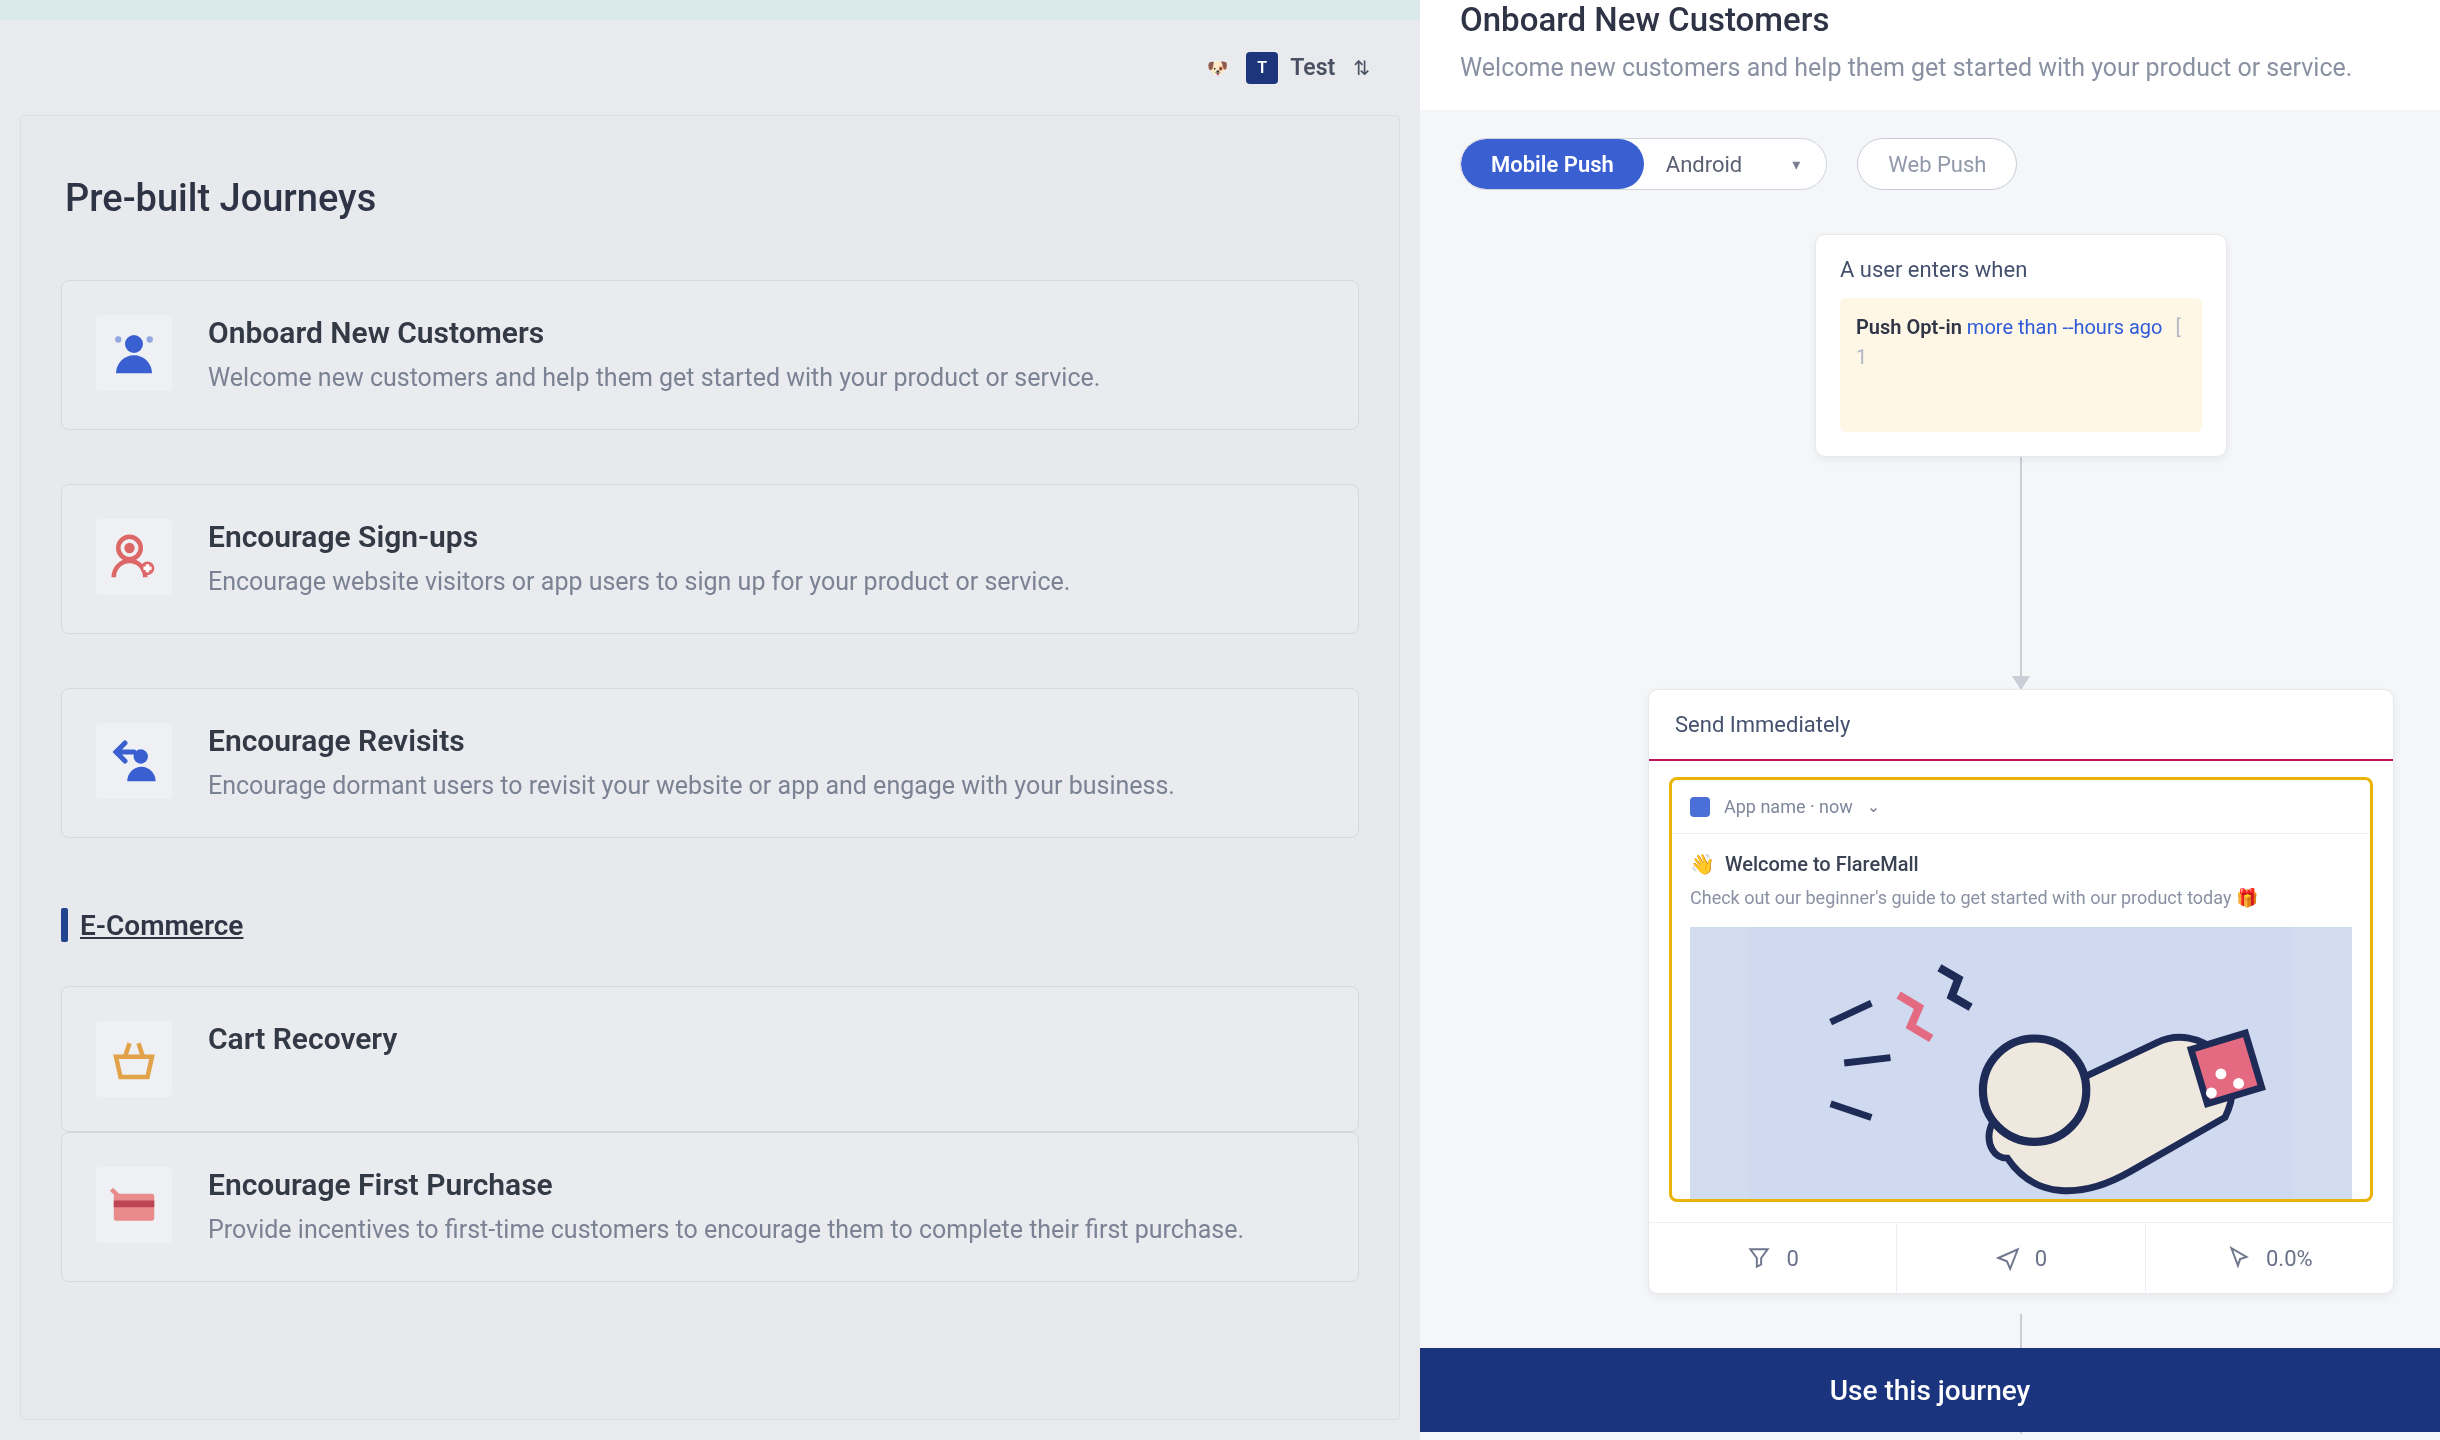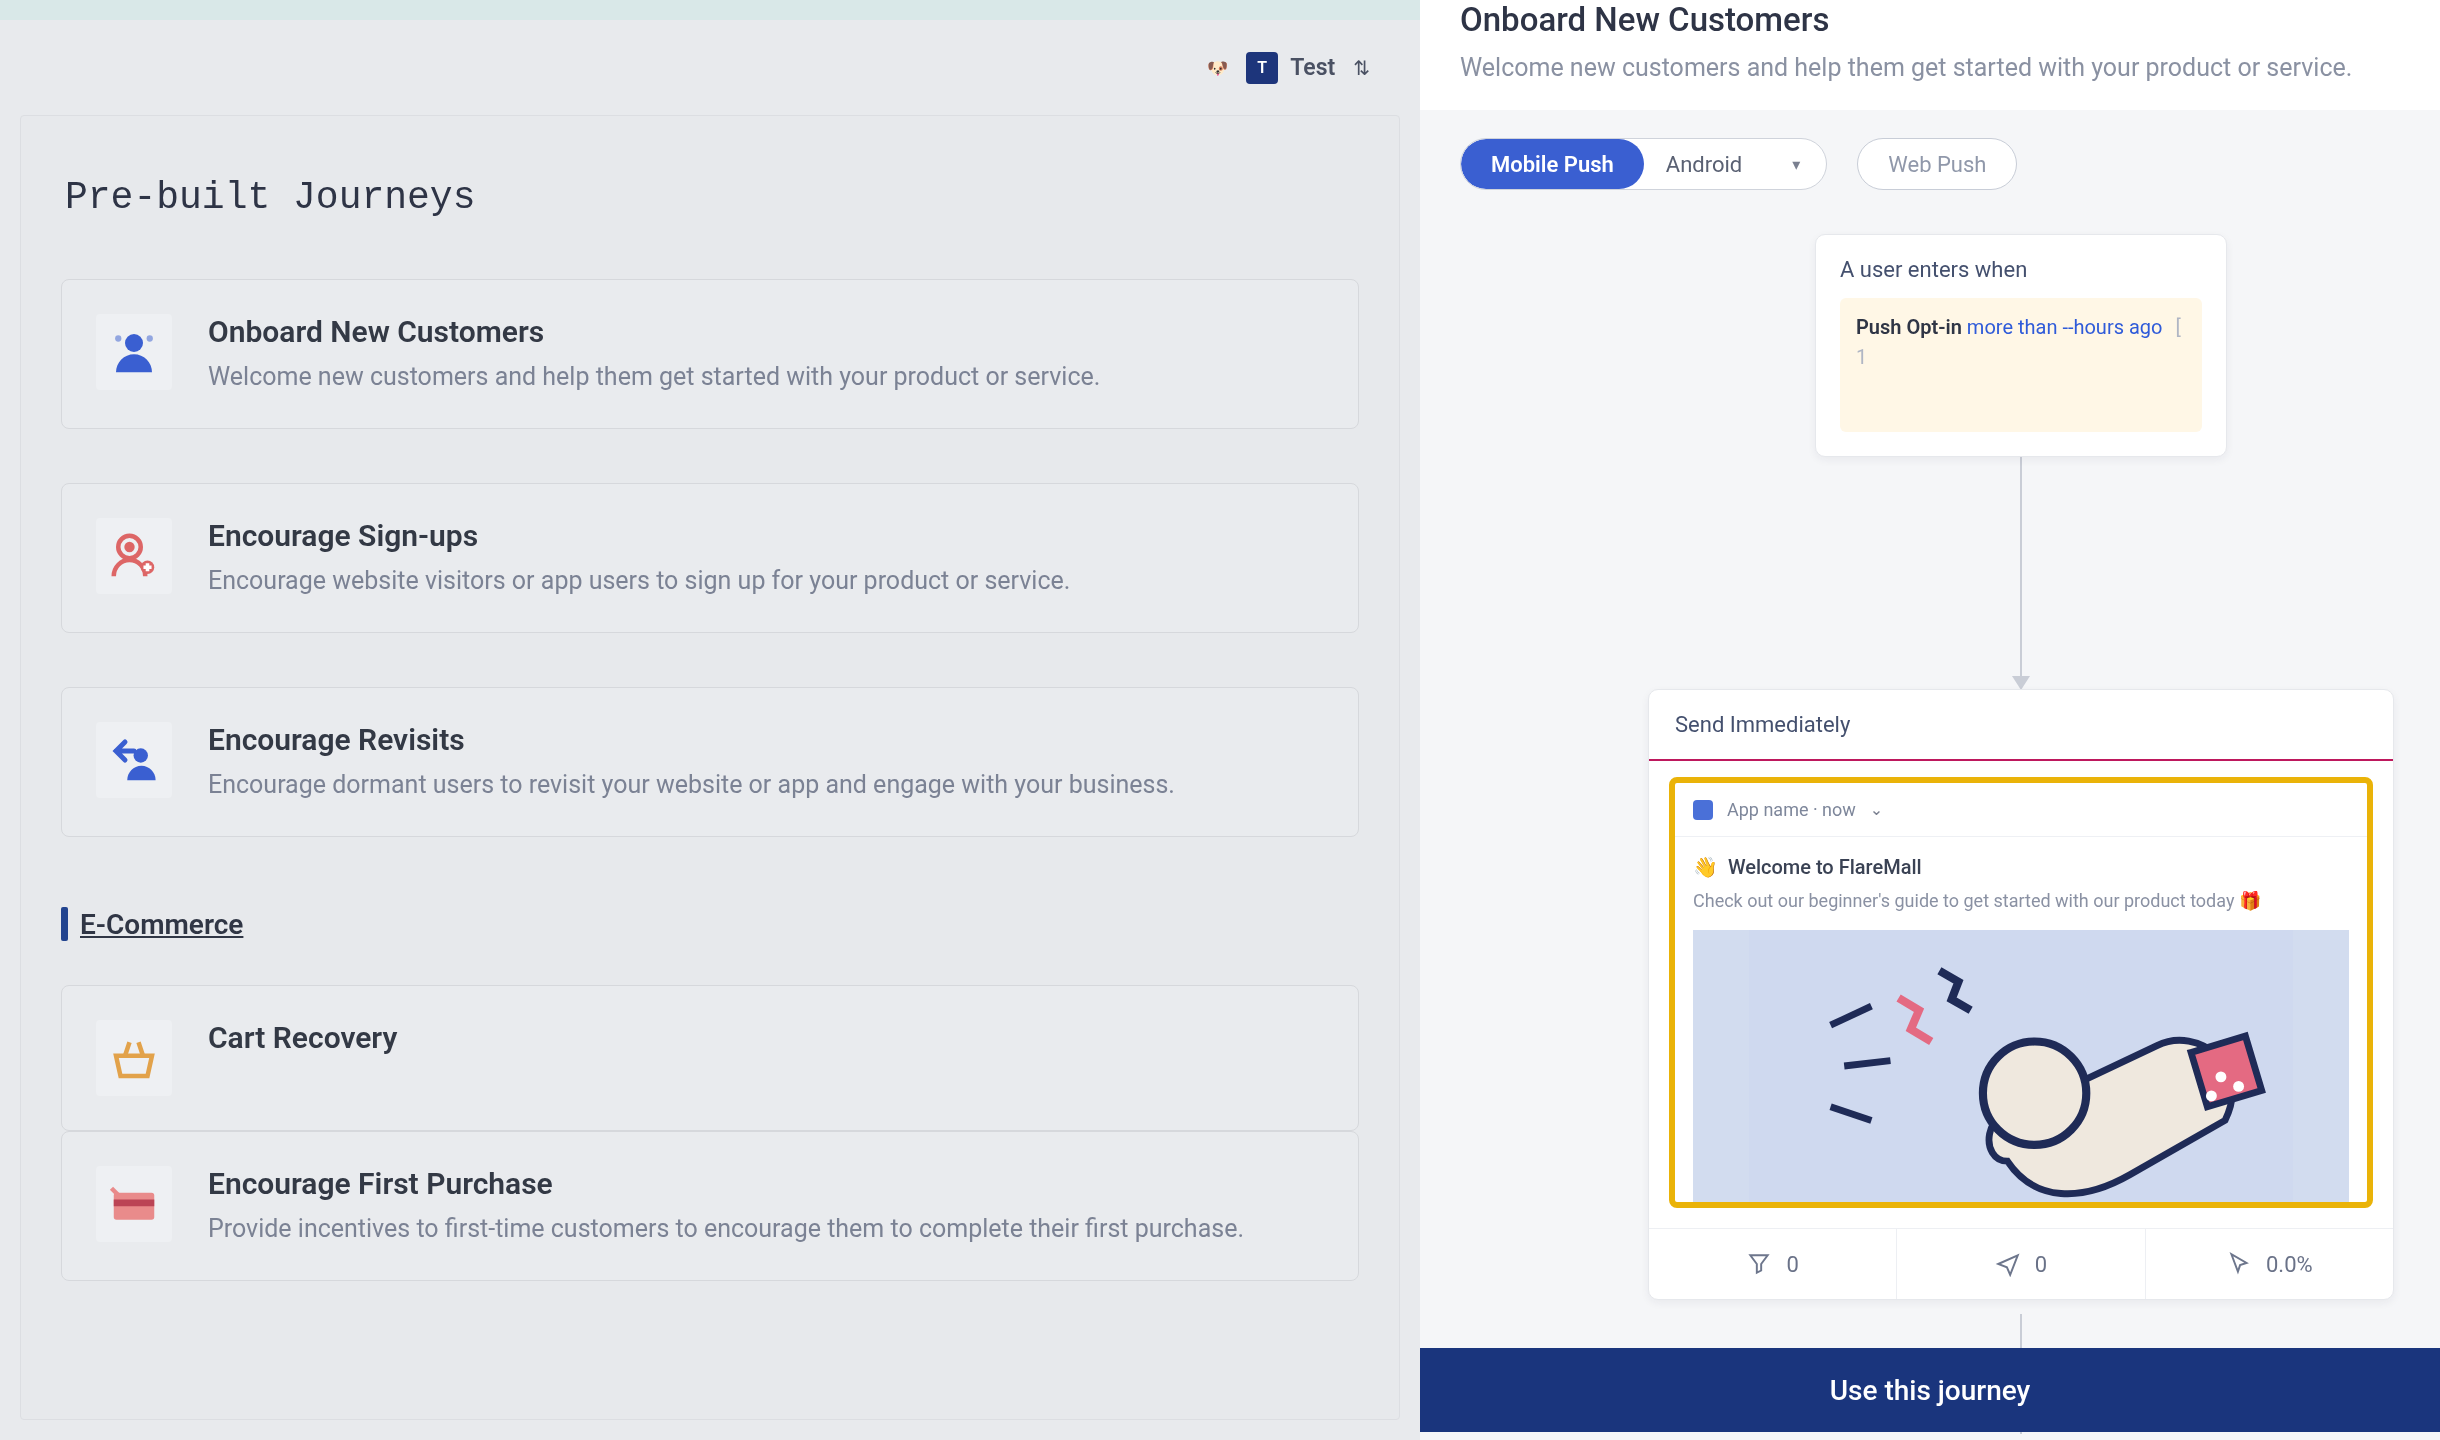--- a/index.html
+++ b/index.html
@@ -11,21 +11,21 @@
   .left-panel { flex: 0 0 1420px; height: 100%; background: #e8eaed; padding: 0 20px 20px 20px; position: relative; }
   .left-topstrip { height: 20px; background: #c9e6e3; opacity: .5; margin: 0 -20px; }
   .account-bar { height: 95px; display: flex; align-items: center; justify-content: flex-end; gap: 12px; padding-right: 30px; }
   .account-badge { width: 32px; height: 32px; display: inline-flex; align-items: center; justify-content: center; border-radius: 4px; font-size: 17px; }
   .avatar-paw { color: #b88; }
   .avatar-letter { background: #1d357b; color: #fff; font-weight: 600; border-radius: 4px; font-size: 16px; }
   .account-name { color: #4a5163; font-weight: 600; font-size: 23px; }
   .sort-glyph { color: #4a5163; font-size: 20px; margin-left: 6px; }
 
   .content-card { background: #e7e9ec; border: 1px solid #dcdee2; border-radius: 4px; padding: 60px 40px 0 40px; height: calc(100% - 115px); overflow: hidden; }
-  .page-title { font-size: 38px; font-weight: 500; color: #2e3446; margin: 0 0 60px 4px; font-family: Liberation Mono, monospace; }
+  .page-title { font-size: 38px; font-weight: 500; color: #2e3446; margin: 0 0 60px 4px; }
 
   .journey-card { background: #e9ebee; border: 1px solid #d6d8dc; border-radius: 8px; padding: 34px 34px; display: flex; align-items: flex-start; gap: 36px; margin-bottom: 54px; cursor: pointer; }
   .journey-icon { flex: 0 0 76px; height: 76px; background: #eef0f3; border-radius: 4px; display: flex; align-items: center; justify-content: center; }
   .journey-icon svg { width: 54px; height: 54px; }
   .journey-text h3 { font-size: 30px; font-weight: 600; color: #333945; margin-bottom: 10px; }
   .journey-text p  { font-size: 25px; color: #7b8294; line-height: 1.4; }
 
   .section-heading { display: flex; align-items: center; gap: 12px; margin: 70px 0 44px 0; }
   .section-heading .bar { width: 7px; height: 34px; background: #22448f; border-radius: 2px; }
   .section-heading span { font-size: 28px; font-weight: 600; color: #303645; text-decoration: underline; }
@@ -54,21 +54,21 @@
   .entry-node { left: 355px; top: 0; width: 412px; padding: 22px 24px 24px 24px; }
   .entry-node .entry-title { font-size: 22px; color: #44506e; margin-bottom: 16px; }
   .entry-chip { background: #fff7e6; border-radius: 6px; padding: 14px 16px 60px 16px; font-size: 20px; color: #556; line-height: 1.5; }
   .entry-chip b { color: #2f3545; font-weight: 600; }
   .entry-chip .link { color: #2f5bd9; }
   .entry-chip .tail { color: #b0b6c4; margin-left: 8px; }
 
   .send-node { left: 188px; top: 455px; width: 746px; }
   .send-head { padding: 22px 26px; font-size: 22px; color: #44506e; border-bottom: 2px solid #be185d; }
   .send-body { padding: 16px 20px 20px 20px; }
-  .device-card { border: 6px solid #eab308; border-radius: 8px; overflow: hidden; }
+  .device-card { border: 3px solid #eab308; border-radius: 8px; overflow: hidden; }
   .app-row { display: flex; align-items: center; gap: 14px; padding: 16px 18px; font-size: 18px; color: #7e879b; border-bottom: 1px solid #eef0f4; }
   .app-row .dot { width: 20px; height: 20px; border-radius: 4px; background: #4a70d8; display: inline-block; }
   .msg-block { padding: 18px 18px 0 18px; }
   .msg-title { font-size: 20px; color: #3a4254; font-weight: 500; display: flex; align-items: center; gap: 10px; margin-bottom: 8px; }
   .msg-body { font-size: 18px; color: #8a91a3; line-height: 1.5; }
   .hero { margin: 16px 0 0 0; height: 272px; background: #d2dcef; position: relative; overflow: hidden; }
   .hero svg { position: absolute; inset: 0; width: 100%; height: 100%; }
   .stat-row { display: flex; border-top: 1px solid #edeff3; }
   .stat-row .cell { flex: 1; display: flex; align-items: center; justify-content: center; gap: 14px; padding: 22px 0; font-size: 22px; color: #6a7288; }
   .stat-row .cell + .cell { border-left: 1px solid #edeff3; }

